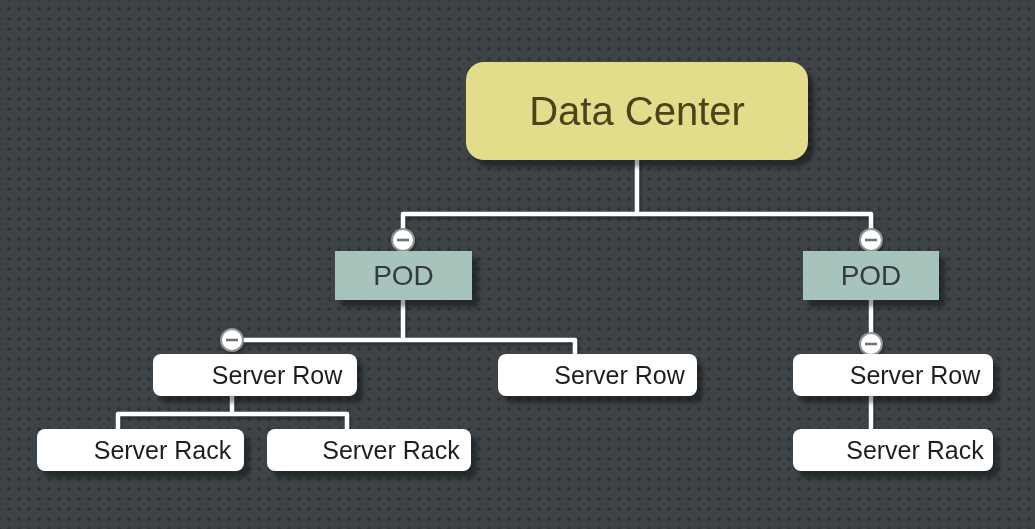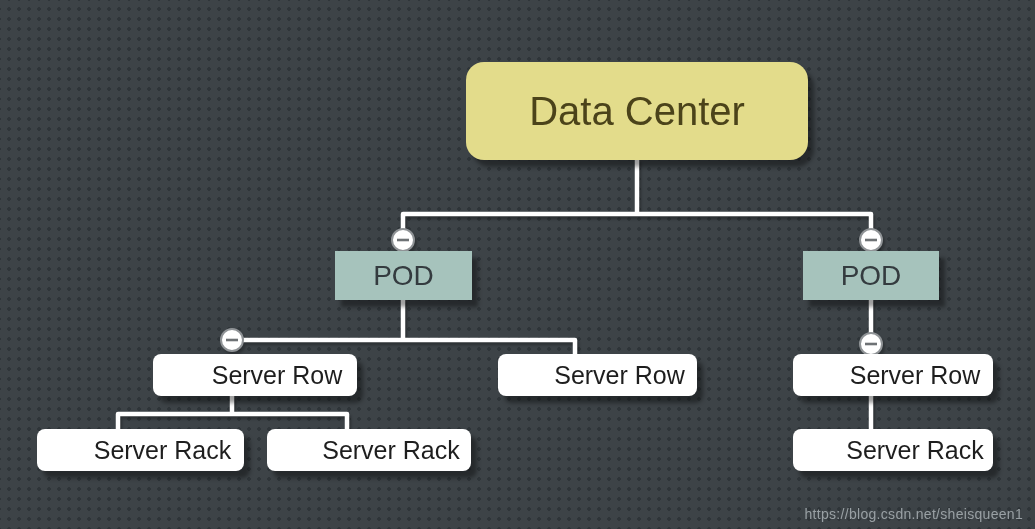--- a/index.html
+++ b/index.html
@@ -94,15 +94,14 @@
   </div>
 
   <div class="node node-leaf" style="left:267px;top:429px;width:160px;height:42px;">
     <span>Server Rack</span>
   </div>
 
   <div class="node node-leaf" style="left:793px;top:429px;width:156px;height:42px;">
     <span>Server Rack</span>
   </div>
 
-  <div class="watermark">https://blog.csdn.net/sheisqueen1</div>
 
 </div>
 
 </body></html>

